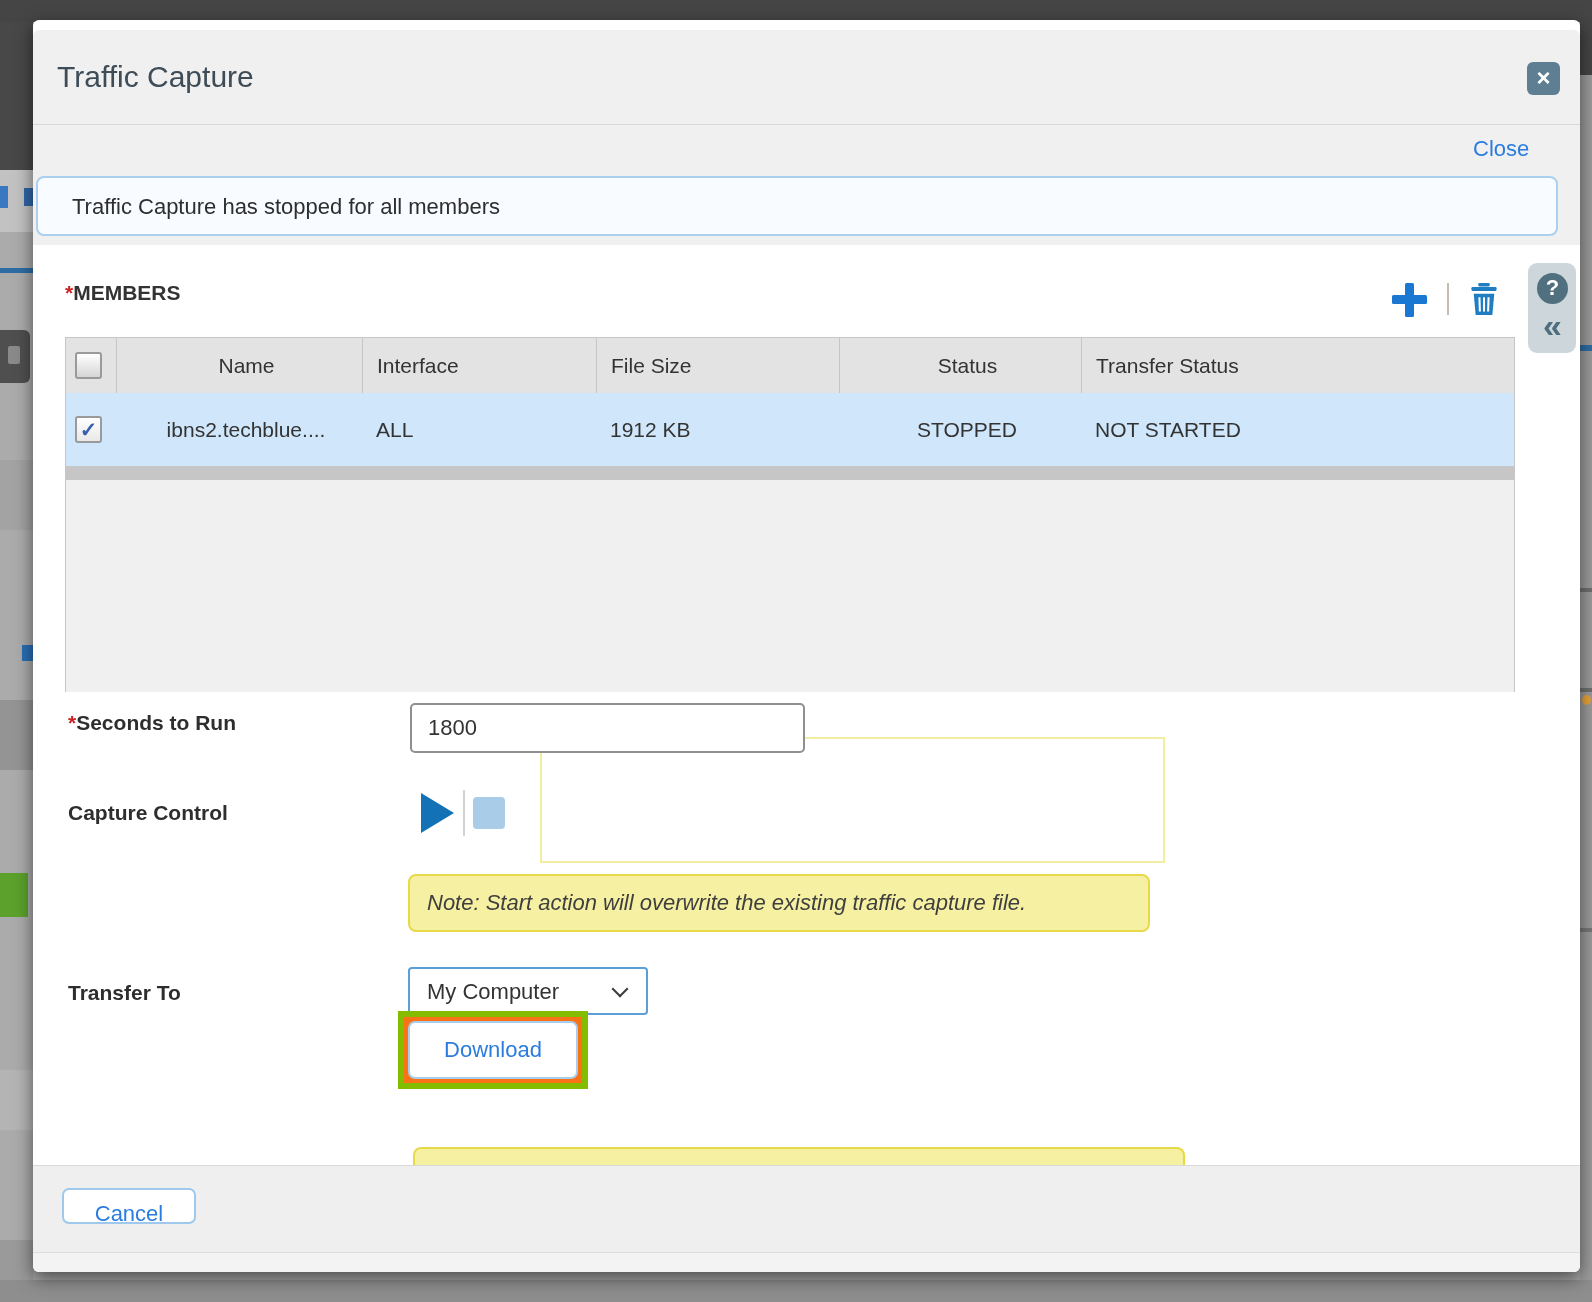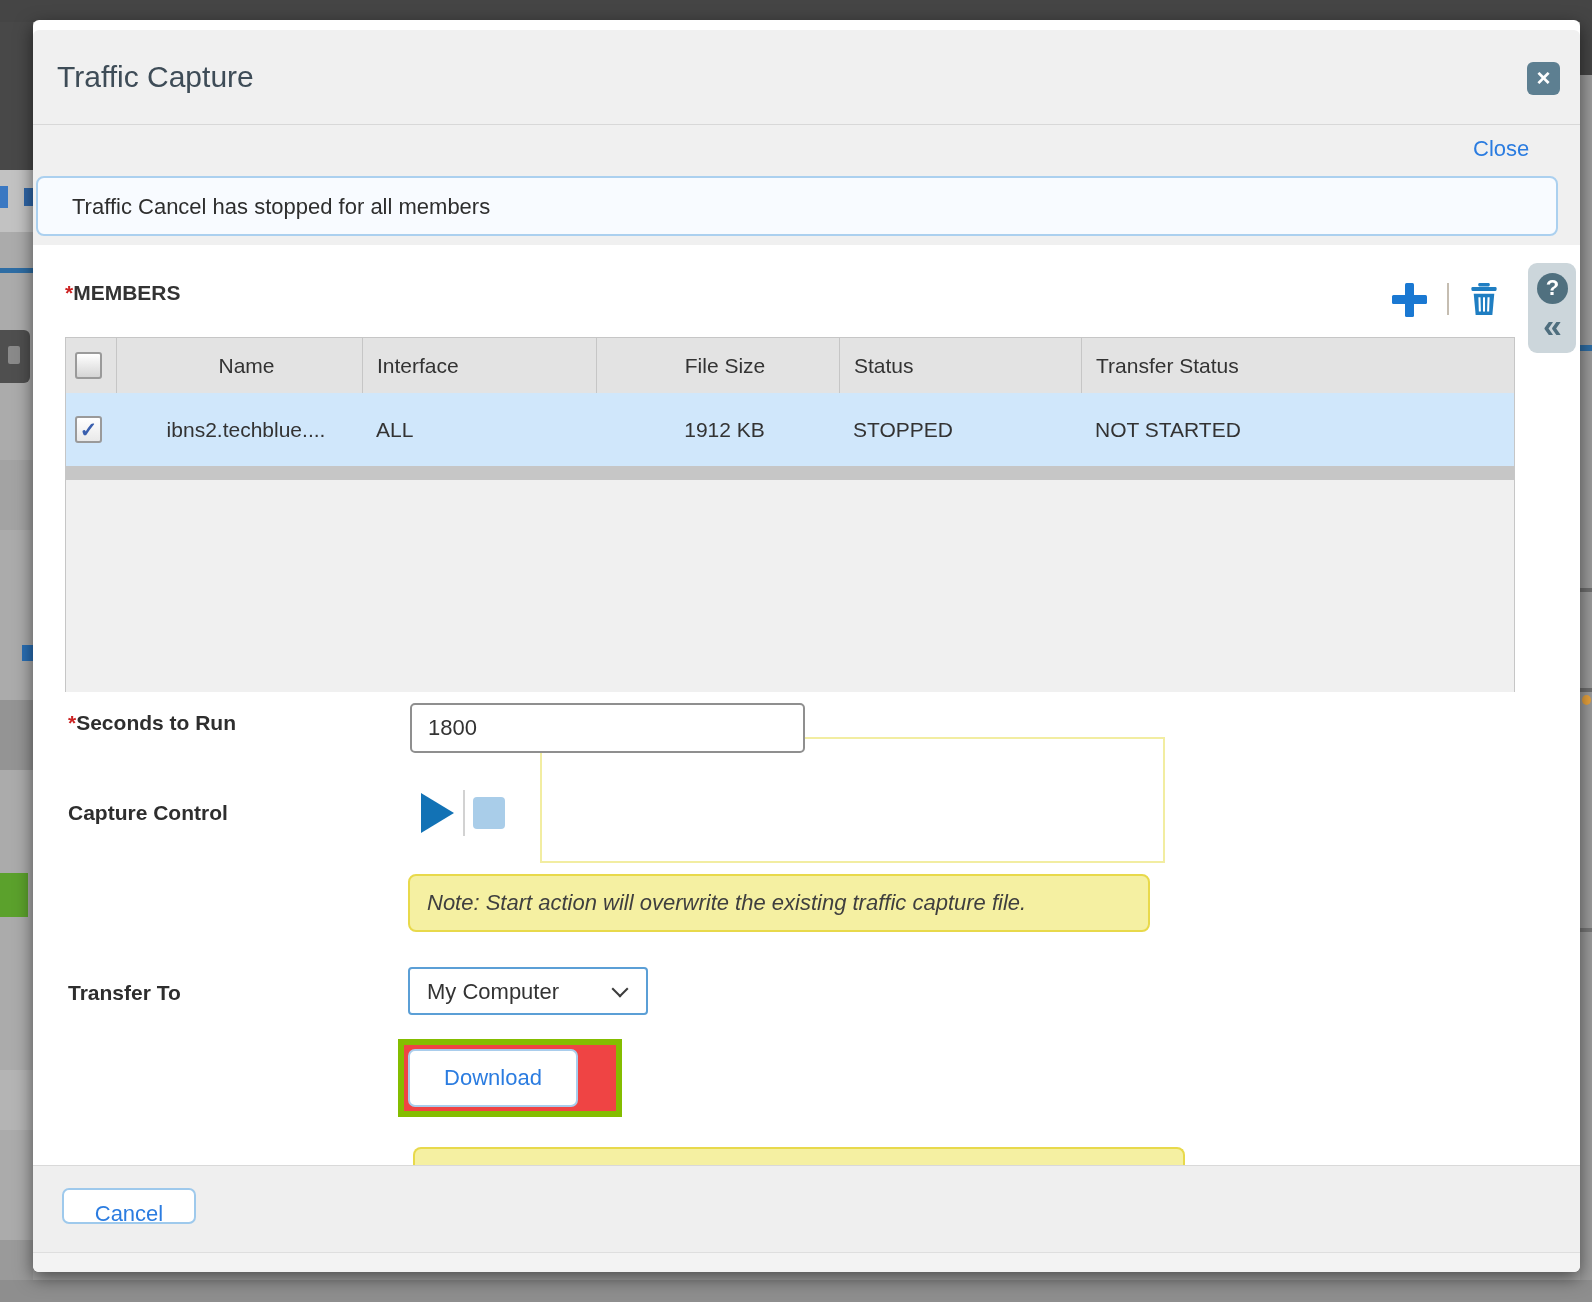--- a/index.html
+++ b/index.html
@@ -79,21 +79,21 @@
 
   
   .members-table {
     position:absolute; left:32px; top:92px; width:1450px; height:355px;
     border:1px solid #c6c6c6; background:#f0f0f0;
   }
   .thead { position:absolute; left:0; top:0; width:100%; height:55px; background:#e3e3e3; display:flex; }
   .th { font-size:21px; color:#333; line-height:55px; border-left:1px solid #c6c6c6; padding-left:14px; overflow:hidden; white-space:nowrap; }
   .th:first-child { border-left:none; }
   .col-cb { width:50px; } .col-name { width:246px;text-align:center; } .col-if { width:234px; }
-  .col-fs { width:243px;text-align:center; } .col-st { width:242px; } .col-ts { flex:1; }
+  .col-fs { width:243px; } .col-st { width:242px;text-align:center; } .col-ts { flex:1; }
 
   .trow { position:absolute; left:0; top:55px; width:100%; height:73px; background:#d0e7fb; display:flex; cursor:pointer; }
   .td { font-size:21px; color:#333; line-height:73px; padding-left:14px; overflow:hidden; white-space:nowrap; }
 
   .cb {
     width:27px; height:27px; border:2px solid #9a9a9a; border-radius:3px;
     background:linear-gradient(#ffffff,#d5d5d5); margin:14px 0 0 9px; cursor:pointer;
     text-align:center; line-height:24px; font-size:21px; font-weight:bold; color:#3a5fae;
   }
   .trow .cb { margin-top:23px; background:linear-gradient(#ffffff,#e9e9e9); }
@@ -131,22 +131,22 @@
     position:absolute; left:375px; top:722px; width:240px; height:48px;
     background:#fff; border:2px solid #5b9fd6; border-radius:4px; cursor:pointer;
   }
   .select-value { position:absolute; left:17px; top:10px; font-size:22px; color:#333; }
   .chev {
     position:absolute; right:20px; top:14px; width:12px; height:12px;
     border-right:2px solid #3c3c3c; border-bottom:2px solid #3c3c3c; transform:rotate(45deg);
   }
 
   .download-ring {
-    position:absolute; left:365px; top:794px; width:224px; height:78px;
-    border:6px solid #84bd00; background:#ef4444;
+    position:absolute; left:365px; top:766px; width:190px; height:78px;
+    border:6px solid #84bd00; background:#f97316;
   }
   .download-btn {
     position:absolute; left:4px; top:4px; width:170px; height:58px;
     background:#fff; border:2px solid #a9cdec; border-radius:7px;
     color:#2b7ce0; font-size:22px; text-align:center; line-height:54px; cursor:pointer;
   }
   .yellow-sliver {
     position:absolute; left:380px; top:902px; width:772px; height:18px;
     background:#f5f0a2; border:2px solid #e8d94b; border-bottom:none; border-radius:8px 8px 0 0;
   }
@@ -204,21 +204,21 @@
 
   <div class="abs modal">
 
     <div class="modal-top">
       <div class="modal-titlebar">
         <div class="modal-title">Traffic Capture</div>
         <div class="x-btn">×</div>
       </div>
       <div class="close-link">Close</div>
       <div class="message-box">
-        <div class="message-text">Traffic Cancel has stopped for all members</div>
+        <div class="message-text">Traffic Capture has stopped for all members</div>
       </div>
     </div>
 
     <div class="modal-body">
 
       <div class="members-label"><span class="req">*</span><span>MEMBERS</span></div>
 
       <div class="plus-btn">
         <svg width="36" height="34" viewBox="0 0 36 34">
           <rect x="14" y="0" width="9" height="34" rx="1.5" fill="#1a78d2"></rect>

